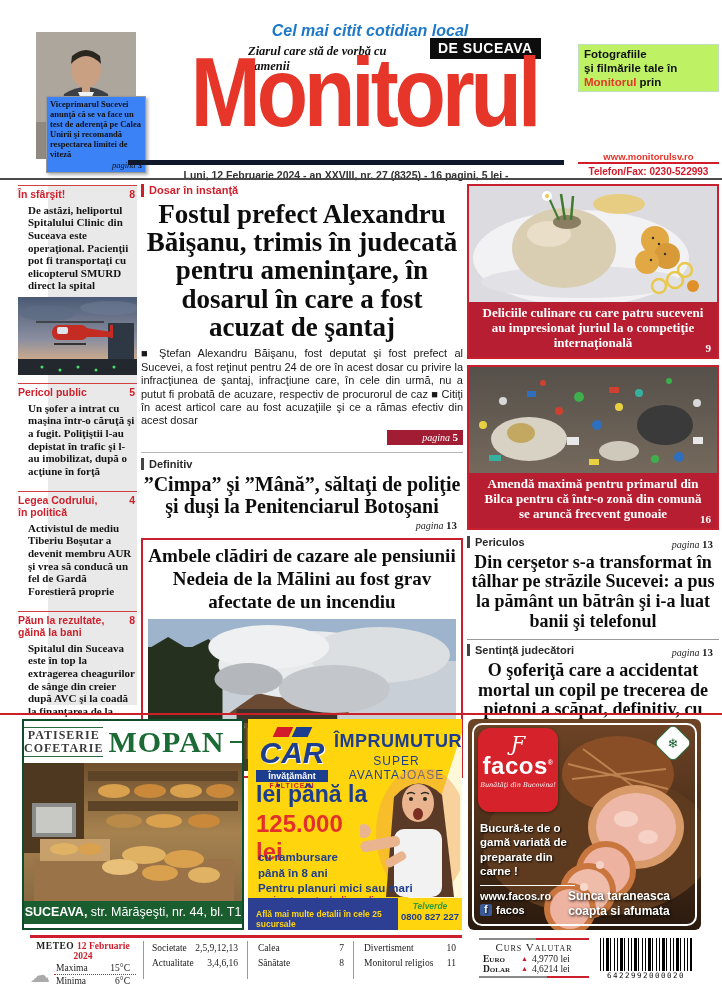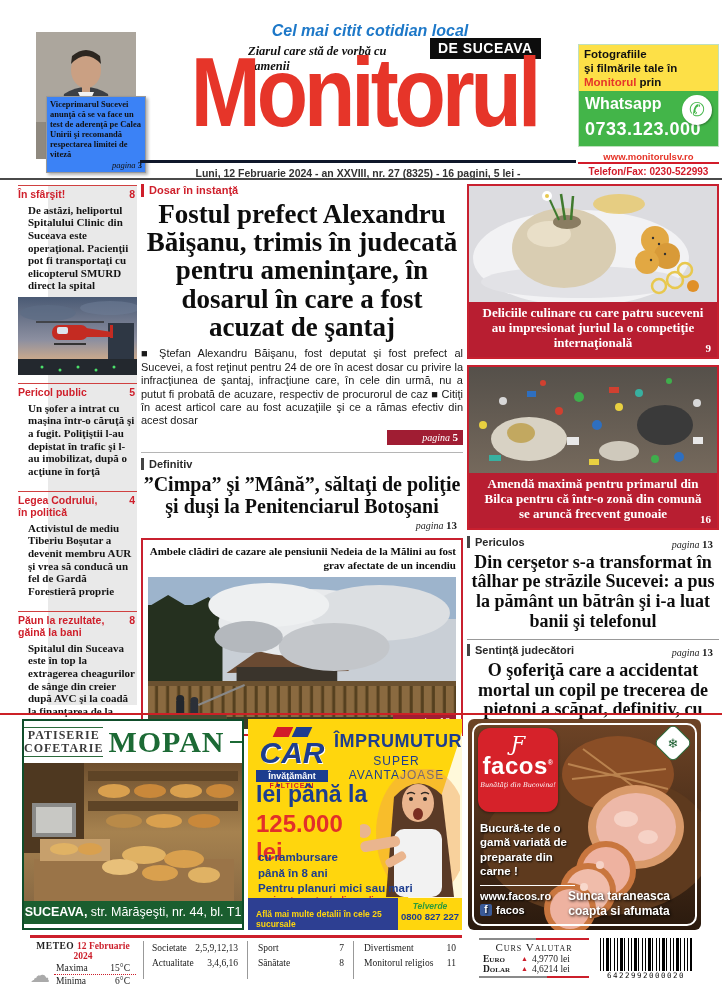--- a/index.html
+++ b/index.html
@@ -14,33 +14,33 @@
     font-weight:bold;font-size:8.5px;line-height:1.18;color:#111;}
   .teaser-page{text-align:right;font-size:8.5px;margin-top:1px;}
   .teaser-page .lbl{font-style:italic;font-weight:normal;}
   .tagline-sub{position:absolute;left:248px;top:44px;width:180px;font-family:"Liberation Serif",serif;
     font-style:italic;font-weight:bold;font-size:12.5px;color:#111;}
   .region-tag{position:absolute;left:430px;top:38px;background:#0d0d0d;color:#fff;font-weight:bold;
     font-size:14px;padding:2px 8px 3px;letter-spacing:.5px;}
   .masthead-title{position:absolute;left:148px;top:42px;width:432px;text-align:center;color:#e63529;
     font-size:84px;font-weight:bold;letter-spacing:-4px;line-height:1.0;transform:scaleY(1.18);transform-origin:top;}
   .wa-box{position:absolute;left:578px;top:44px;width:141px;border:1px solid #bfe0bf;box-sizing:border-box;}
-  .wa-top{background:#fde047;padding:3px 5px 2px;font-size:11.5px;font-weight:bold;color:#111;line-height:1.2;}
+  .wa-top{background:#bef264;padding:3px 5px 2px;font-size:11.5px;font-weight:bold;color:#111;line-height:1.2;}
   .wa-brand{color:#e63529;}
   .wa-green{background:#43b549;color:#fff;padding:4px 6px 6px;position:relative;}
   .wa-app{font-size:16px;font-weight:bold;}
   .wa-icon{position:absolute;right:6px;top:4px;width:30px;height:30px;background:#fff;border-radius:50%;
     color:#43b549;font-size:19px;text-align:center;line-height:30px;box-shadow:1px 1px 2px rgba(0,0,0,.3);}
   .wa-phone{font-size:18px;font-weight:bold;margin-top:6px;letter-spacing:.5px;}
   .mh-website{position:absolute;left:578px;top:151px;width:141px;text-align:center;color:#e63529;
     font-weight:bold;font-size:9.5px;}
   .mh-phonefax{position:absolute;left:578px;top:162px;width:141px;text-align:center;color:#d21c2a;
     font-weight:bold;font-size:10px;border-top:2px solid #d21c2a;padding-top:2px;box-sizing:border-box;}
-  .dateline{position:absolute;left:140px;top:160px;width:436px;text-align:center;font-size:10.5px;
-    font-weight:bold;color:#333;border-top:3px solid #0f172a;padding-top:4px;}
+  .dateline{position:absolute;left:128px;top:160px;width:436px;text-align:center;font-size:10.5px;
+    font-weight:bold;color:#333;border-top:5px solid #0f172a;padding-top:4px;}
   .header-rule{position:absolute;left:0;top:178px;width:722px;border-top:2px solid #4a4a4a;}
   
   .sidebar{position:absolute;left:18px;top:185px;width:119px;height:520px;
     background:linear-gradient(90deg,rgba(0,0,0,0) 0 30px,#e9e9e9 30px);}
   .sb-kicker{display:flex;justify-content:space-between;border-top:1.5px solid #d04040;
     padding:2px 2px 0 0;color:#cf1f2b;font-weight:bold;font-size:10.5px;line-height:1.2;}
   .sb-kicker .k{max-width:88px;}
   .sb-text{font-family:"Liberation Serif",serif;font-weight:bold;font-size:11px;line-height:1.15;
     color:#151515;padding:3px 2px 5px 10px;}
   .sb-photo{width:119px;height:78px;display:block;}
@@ -58,22 +58,22 @@
   .pagina-band .num{font-weight:bold;font-size:11px;}
   .pagina-band .lbl{font-style:italic;}
   .center-divider{border-top:1px solid #b5b5b5;margin:7px 0 5px;}
   .def-headline{font-family:"Liberation Serif",serif;font-weight:bold;font-size:20px;line-height:1.1;
     text-align:center;color:#0d0d0d;margin-top:3px;}
   .pagina-plain{text-align:right;font-family:"Liberation Serif",serif;font-size:10px;color:#222;
     margin-top:2px;padding-right:6px;}
   .pagina-plain .num{font-weight:bold;font-size:11px;}
   .pagina-plain .lbl{font-style:italic;}
   .fire-box{border:2px solid #c8202f;margin-top:7px;padding:5px;}
-  .fire-headline{font-family:"Liberation Serif",serif;font-weight:bold;font-size:11px;line-height:1.2;
-    text-align:right;color:#0d0d0d;}
+  .fire-headline{font-family:"Liberation Serif",serif;font-weight:bold;font-size:19px;line-height:1.2;
+    text-align:center;color:#0d0d0d;}
   .fire-photo{position:relative;margin-top:5px;width:100%;height:152px;}
   .fire-photo svg{display:block;width:100%;height:152px;}
   .photo-pagina{position:absolute;right:0;bottom:0;background:#a01d33;color:#fff;
     padding:1px 6px 2px 16px;font-family:"Liberation Serif",serif;font-size:10px;}
   .photo-pagina .num{font-weight:bold;font-size:11px;}
   .photo-pagina .lbl{font-style:italic;}
   
   .rightcol{position:absolute;left:467px;top:184px;width:252px;}
   .photo-box{border:2px solid #c8202f;margin-bottom:6px;}
   .pb-photo{display:block;width:100%;}
@@ -200,25 +200,20 @@
   <div class="tagline-sub">Ziarul care stă de vorbă cu oamenii</div>
   <div class="region-tag">DE SUCEAVA</div>
   <div class="masthead-title">Monitorul</div>
 
   <div class="wa-box">
     <div class="wa-top">
       <div>Fotografiile</div>
       <div>şi filmările tale în</div>
       <div><span class="wa-brand">Monitorul</span><span> prin</span></div>
     </div>
-    <div class="wa-green">
-      <div class="wa-app">Whatsapp</div>
-      <div class="wa-icon">✆</div>
-      <div class="wa-phone">0733.123.000</div>
-    </div>
   </div>
 
   <div class="mh-website">www.monitorulsv.ro</div>
   <div class="mh-phonefax">Telefon/Fax: 0230-522993</div>
   <div class="dateline">Luni, 12 Februarie 2024 - an XXVIII, nr. 27 (8325) - 16 pagini, 5 lei -</div>
   <div class="header-rule"></div>
 
   <div class="sidebar">
 
     <div>
@@ -598,21 +593,21 @@
         <span>Societate</span>
         <span>2,5,9,12,13</span>
       </div>
     <div class="row">
         <span>Actualitate</span>
         <span>3,4,6,16</span>
       </div>
   </div>
   <div class="findex" style="left:258px;width:86px">
     <div class="row">
-        <span>Sport</span>
+        <span>Calea</span>
         <span>7</span>
       </div>
     <div class="row">
         <span>Sănătate</span>
         <span>8</span>
       </div>
   </div>
   <div class="findex" style="left:364px;width:92px">
     <div class="row">
         <span>Divertisment</span>

